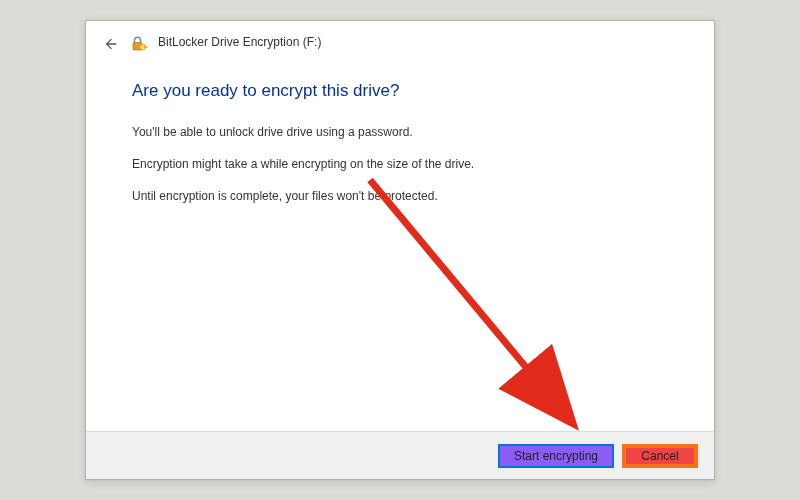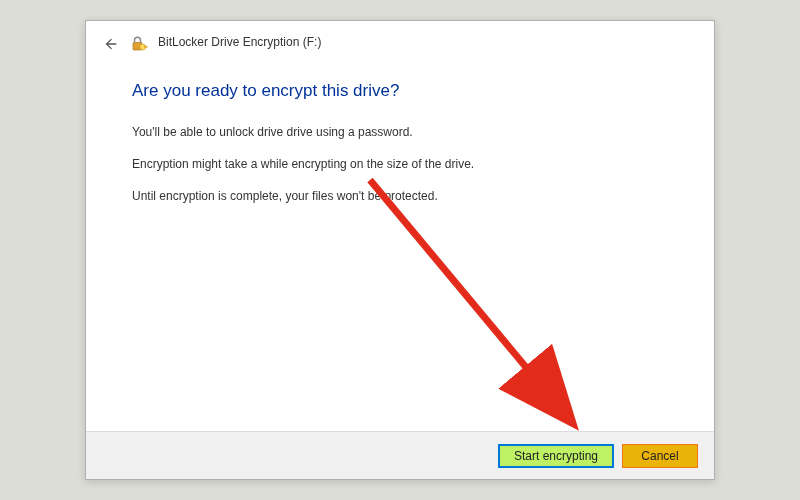--- a/index.html
+++ b/index.html
@@ -82,28 +82,28 @@
       justify-content: flex-end;
       padding: 0 16px;
       gap: 8px;
     }
     .btn {
       min-width: 76px;
       height: 24px;
       padding: 0 14px;
       font-size: 12px;
       font-family: inherit;
-      background: #eab308;
-      border: 1px solid #f97316;
+      background: #ef4444;
+      border: 4px solid #f97316;
       cursor: pointer;
       color: #222;
     }
     .btn-primary {
       border: 2px solid #0078d7;
-      background: #bef264;
+      background: #8b5cf6;
     }
     .annotation-arrow {
       position: absolute;
       pointer-events: none;
       z-index: 10;
     }
   </style>
 </head>
 <body>
 

